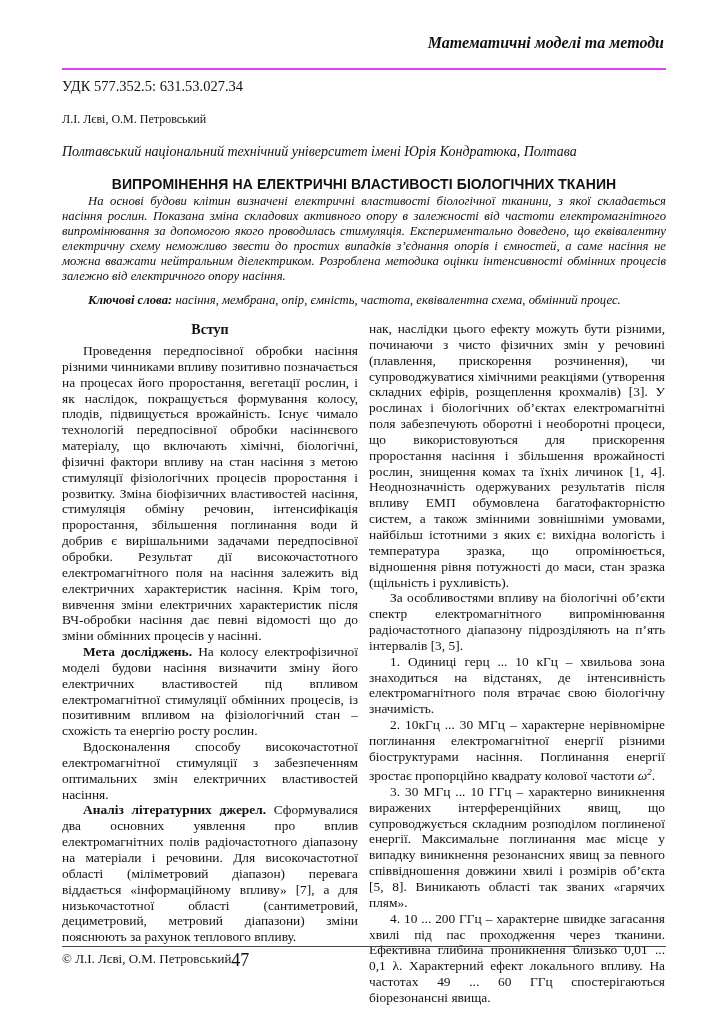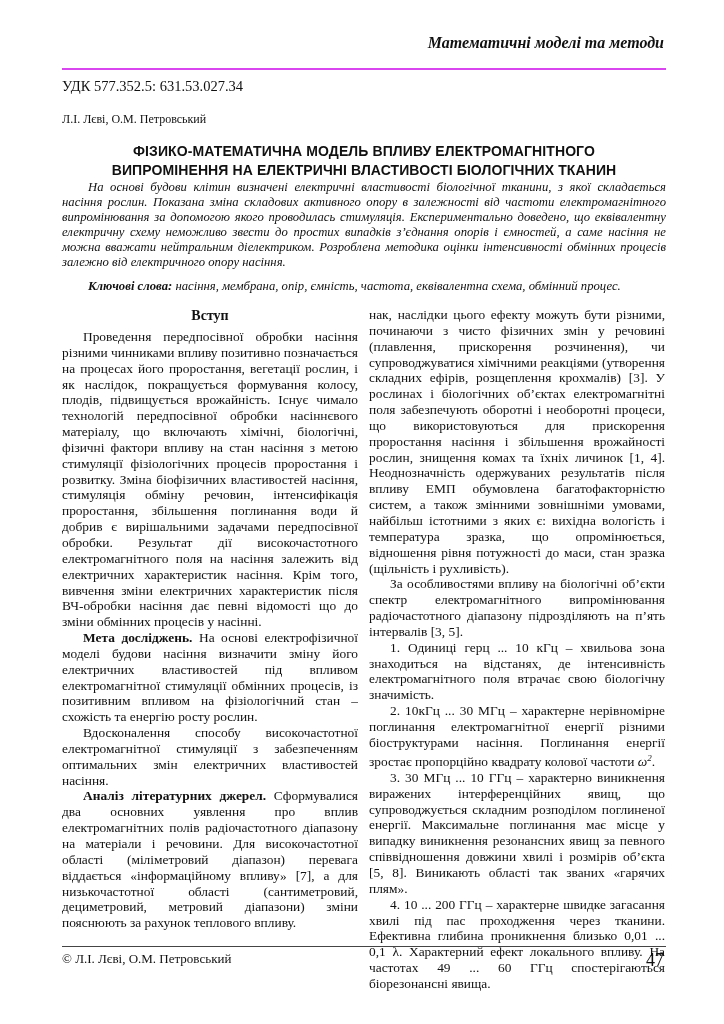--- a/index.html
+++ b/index.html
@@ -51,52 +51,52 @@
     text-align:justify; text-indent:21px;
   }
   .col p.no-indent { text-indent:0; }
   .col p b { font-weight:bold; }
   .formula { font-style:italic;margin-top:32px; }
   .formula sup { font-size:9px; font-style:italic; }
 
   .footer {
     position:absolute; left:62px; top:946px; width:604px;
     border-top:1.5px solid #444;
-    display:flex; justify-content:space-between; align-items:flex-start;
+    display:flex; align-items:flex-start;
     padding-top:4px; font-size:13px;
   }
   .footer .page-number { font-size:18px; margin-top:-1px; padding-right:2px; }
 </style>
 </head>
 <body>
 
 <div class="page">
 
   <div class="running-head">Математичні моделі та методи</div>
 
   <div class="udc">УДК 577.352.5: 631.53.027.34</div>
 
   <div class="authors">Л.І. Лєві, О.М. Петровський</div>
 
+  <div class="affiliation">Полтавський національний технічний університет імені Юрія Кондратюка, Полтава</div>
 
   <div class="title">
-    <div>ФІЗИКО-МАТЕМАТИЧНА МОДЕЛЬ ВПЛИВУ ЕЛЕКТРОМАГНІТНОГО</div>
     <div>ВИПРОМІНЕННЯ НА ЕЛЕКТРИЧНІ ВЛАСТИВОСТІ БІОЛОГІЧНИХ ТКАНИН</div>
   </div>
 
   <p class="abstract">На основі будови клітин визначені електричні властивості біологічної тканини, з якої складається насіння рослин. Показана зміна складових активного опору в залежності від частоти електромагнітного випромінювання за допомогою якого проводилась стимуляція. Експериментально доведено, що еквівалентну електричну схему неможливо звести до простих випадків з’єднання опорів і ємностей, а саме насіння не можна вважати нейтральним діелектриком. Розроблена методика оцінки інтенсивності обмінних процесів  залежно від електричного опору насіння.</p>
 
   <p class="keywords"><b>Ключові слова:</b><span> насіння, мембрана, опір, ємність, частота, еквівалентна схема, обмінний процес.</span></p>
 
   <div class="columns">
 
     <div class="col">
       <div class="section-heading">Вступ</div>
       <p>Проведення передпосівної обробки насіння різними чинниками впливу позитивно позначається на процесах його проростання, вегетації рослин, і як наслідок, покращується формування колосу, плодів, підвищується врожайність. Існує чимало технологій передпосівної обробки насіннєвого матеріалу, що включають хімічні, біологічні, фізичні фактори впливу на стан насіння з метою стимуляції фізіологічних процесів проростання і розвитку. Зміна біофізичних властивостей насіння, стимуляція обміну речовин, інтенсифікація проростання, збільшення поглинання води й добрив є вирішальними задачами передпосівної обробки. Результат дії високочастотного електромагнітного поля на насіння залежить від електричних характеристик насіння. Крім того, вивчення зміни електричних характеристик після ВЧ-обробки насіння дає певні відомості що до зміни обмінних процесів у насінні.</p>
-      <p><b>Мета досліджень.</b><span> На основі електрофізичної моделі будови насіння визначити зміну його електричних властивостей під впливом електромагнітної стимуляції обмінних процесів, із позитивним впливом на фізіологічний стан – схожість та енергію росту рослин.</span></p>
+      <p><b>Мета досліджень.</b><span> На колосу електрофізичної моделі будови насіння визначити зміну його електричних властивостей під впливом електромагнітної стимуляції обмінних процесів, із позитивним впливом на фізіологічний стан – схожість та енергію росту рослин.</span></p>
       <p>Вдосконалення способу високочастотної електромагнітної стимуляції з забезпеченням оптимальних змін електричних властивостей насіння.</p>
       <p><b>Аналіз літературних джерел.</b><span> Сформувалися два основних уявлення про вплив електромагнітних полів радіочастотного діапазону на матеріали і речовини. Для високочастотної області (міліметровий діапазон) перевага віддається «інформаційному впливу» [7], а для низькочастотної області (сантиметровий, дециметровий, метровий діапазони) зміни пояснюють за рахунок теплового впливу.</span></p>
     </div>
 
     <div class="col">
       <p class="no-indent">нак, наслідки цього ефекту можуть бути різними, починаючи з чисто фізичних змін у речовині (плавлення, прискорення розчинення), чи супроводжуватися хімічними реакціями (утворення складних ефірів, розщеплення крохмалів) [3]. У рослинах і біологічних об’єктах електромагнітні поля забезпечують оборотні і необоротні процеси, що використовуються для прискорення проростання насіння і збільшення врожайності рослин, знищення комах та їхніх личинок [1, 4]. Неоднозначність одержуваних результатів після впливу ЕМП обумовлена багатофакторністю систем, а також змінними зовнішніми умовами, найбільш істотними з яких є: вихідна вологість і температура зразка, що опромінюється, відношення рівня потужності до маси, стан зразка (щільність і рухливість).</p>
       <p>За особливостями впливу на біологічні об’єкти спектр електромагнітного випромінювання радіочастотного діапазону підрозділяють на п’ять інтервалів [3, 5].</p>
       <p>1. Одиниці герц ... 10 кГц – хвильова зона знаходиться на відстанях, де інтенсивність електромагнітного поля втрачає свою біологічну значимість.</p>
       <p><span>2. 10кГц ... 30 МГц – характерне нерівномірне поглинання електромагнітної енергії різними біоструктурами насіння. Поглинання енергії зростає пропорційно квадрату колової частоти </span><span class="formula"><i>ω</i><sup>2</sup></span><span>.</span></p>
       <p>3. 30 МГц ... 10 ГГц – характерно виникнення виражених інтерференційних явищ, що супроводжується складним розподілом поглиненої енергії. Максимальне поглинання має місце у випадку виникнення резонансних явищ за певного співвідношення довжини хвилі і розмірів об’єкта [5, 8]. Виникають області так званих «гарячих плям».</p>

